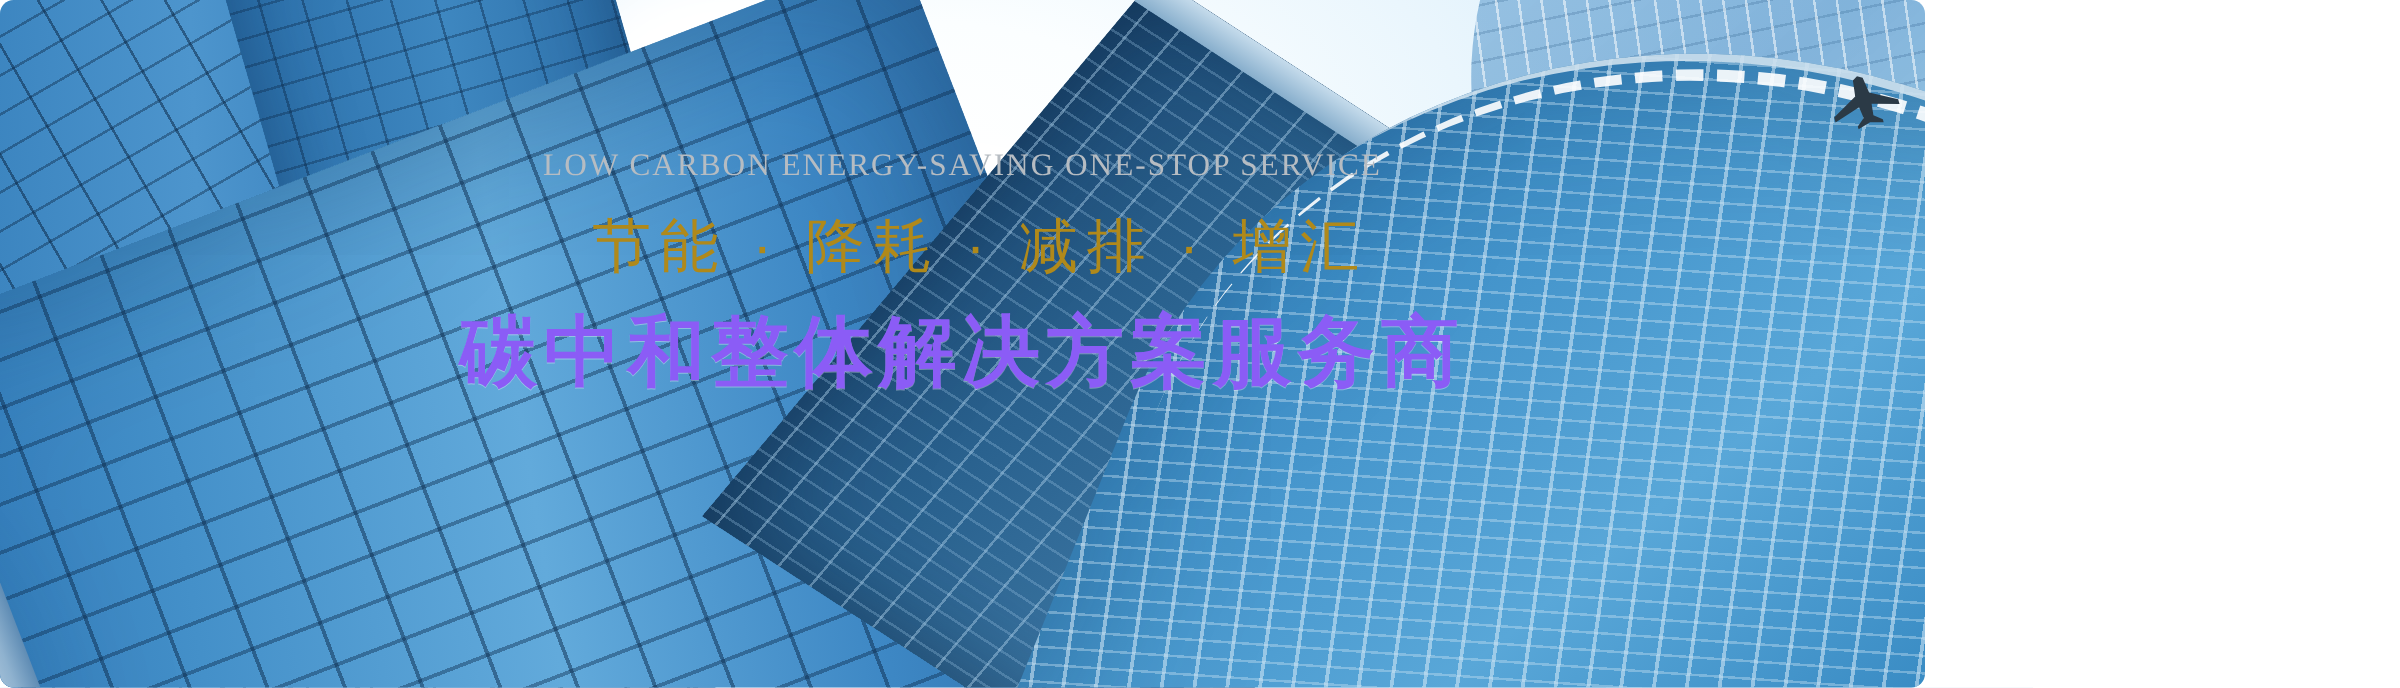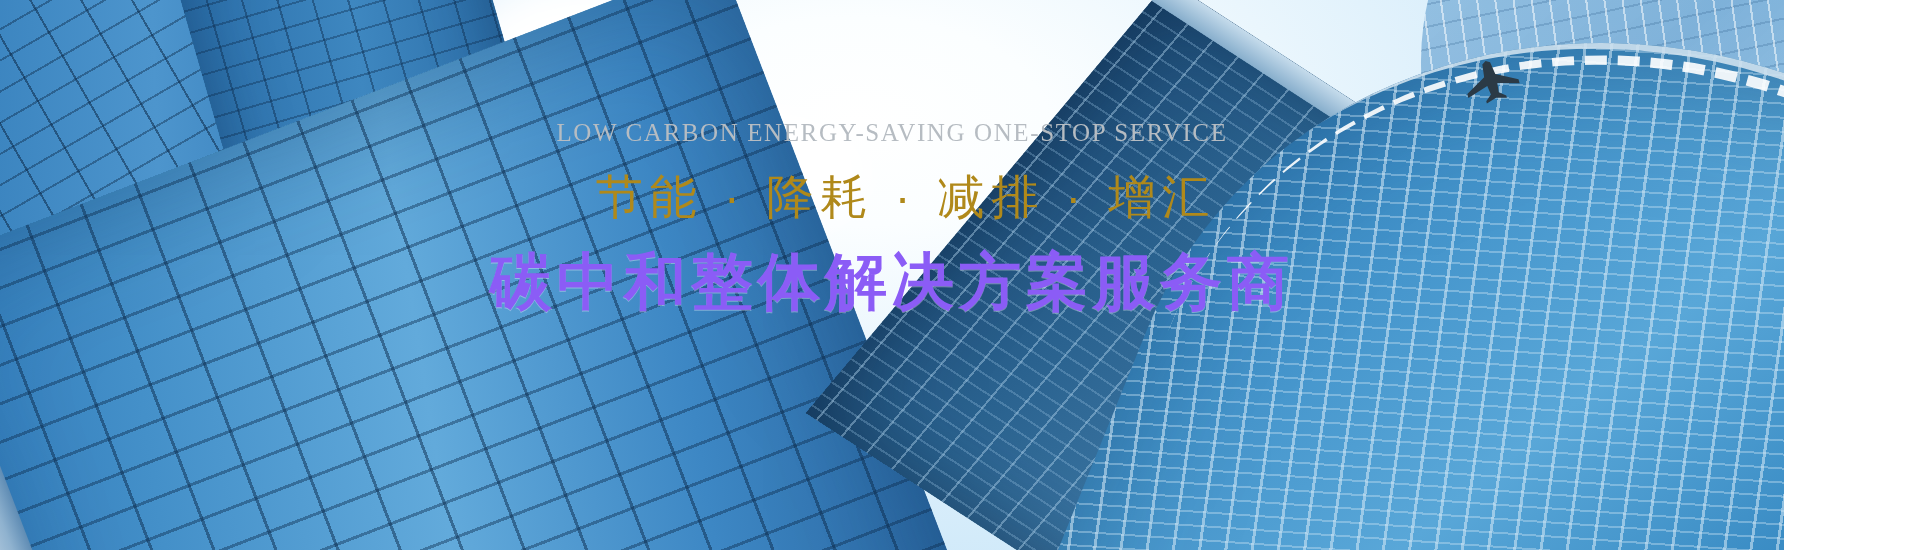--- a/index.html
+++ b/index.html
@@ -3,24 +3,25 @@
 <meta charset="utf-8">
 <style>
   html, body {
     margin: 0;
     padding: 0;
     background: #ffffff;
   }
 
   #banner {
     position: relative;
-    width: 1784px;
+    width: 1540px;
     height: 550px;
     overflow: hidden;
     font-family: "Liberation Sans", sans-serif;
+    border-radius: 11px;
   }
 
   
   .sky-base {
     position: absolute;
     inset: 0;
     background:
       radial-gradient(ellipse 950px 520px at 48% 22%,
         #ffffff 0%, #fbfeff 20%, #eaf6fd 46%, #d9eefb 70%, #c9e6f8 100%);
   }

